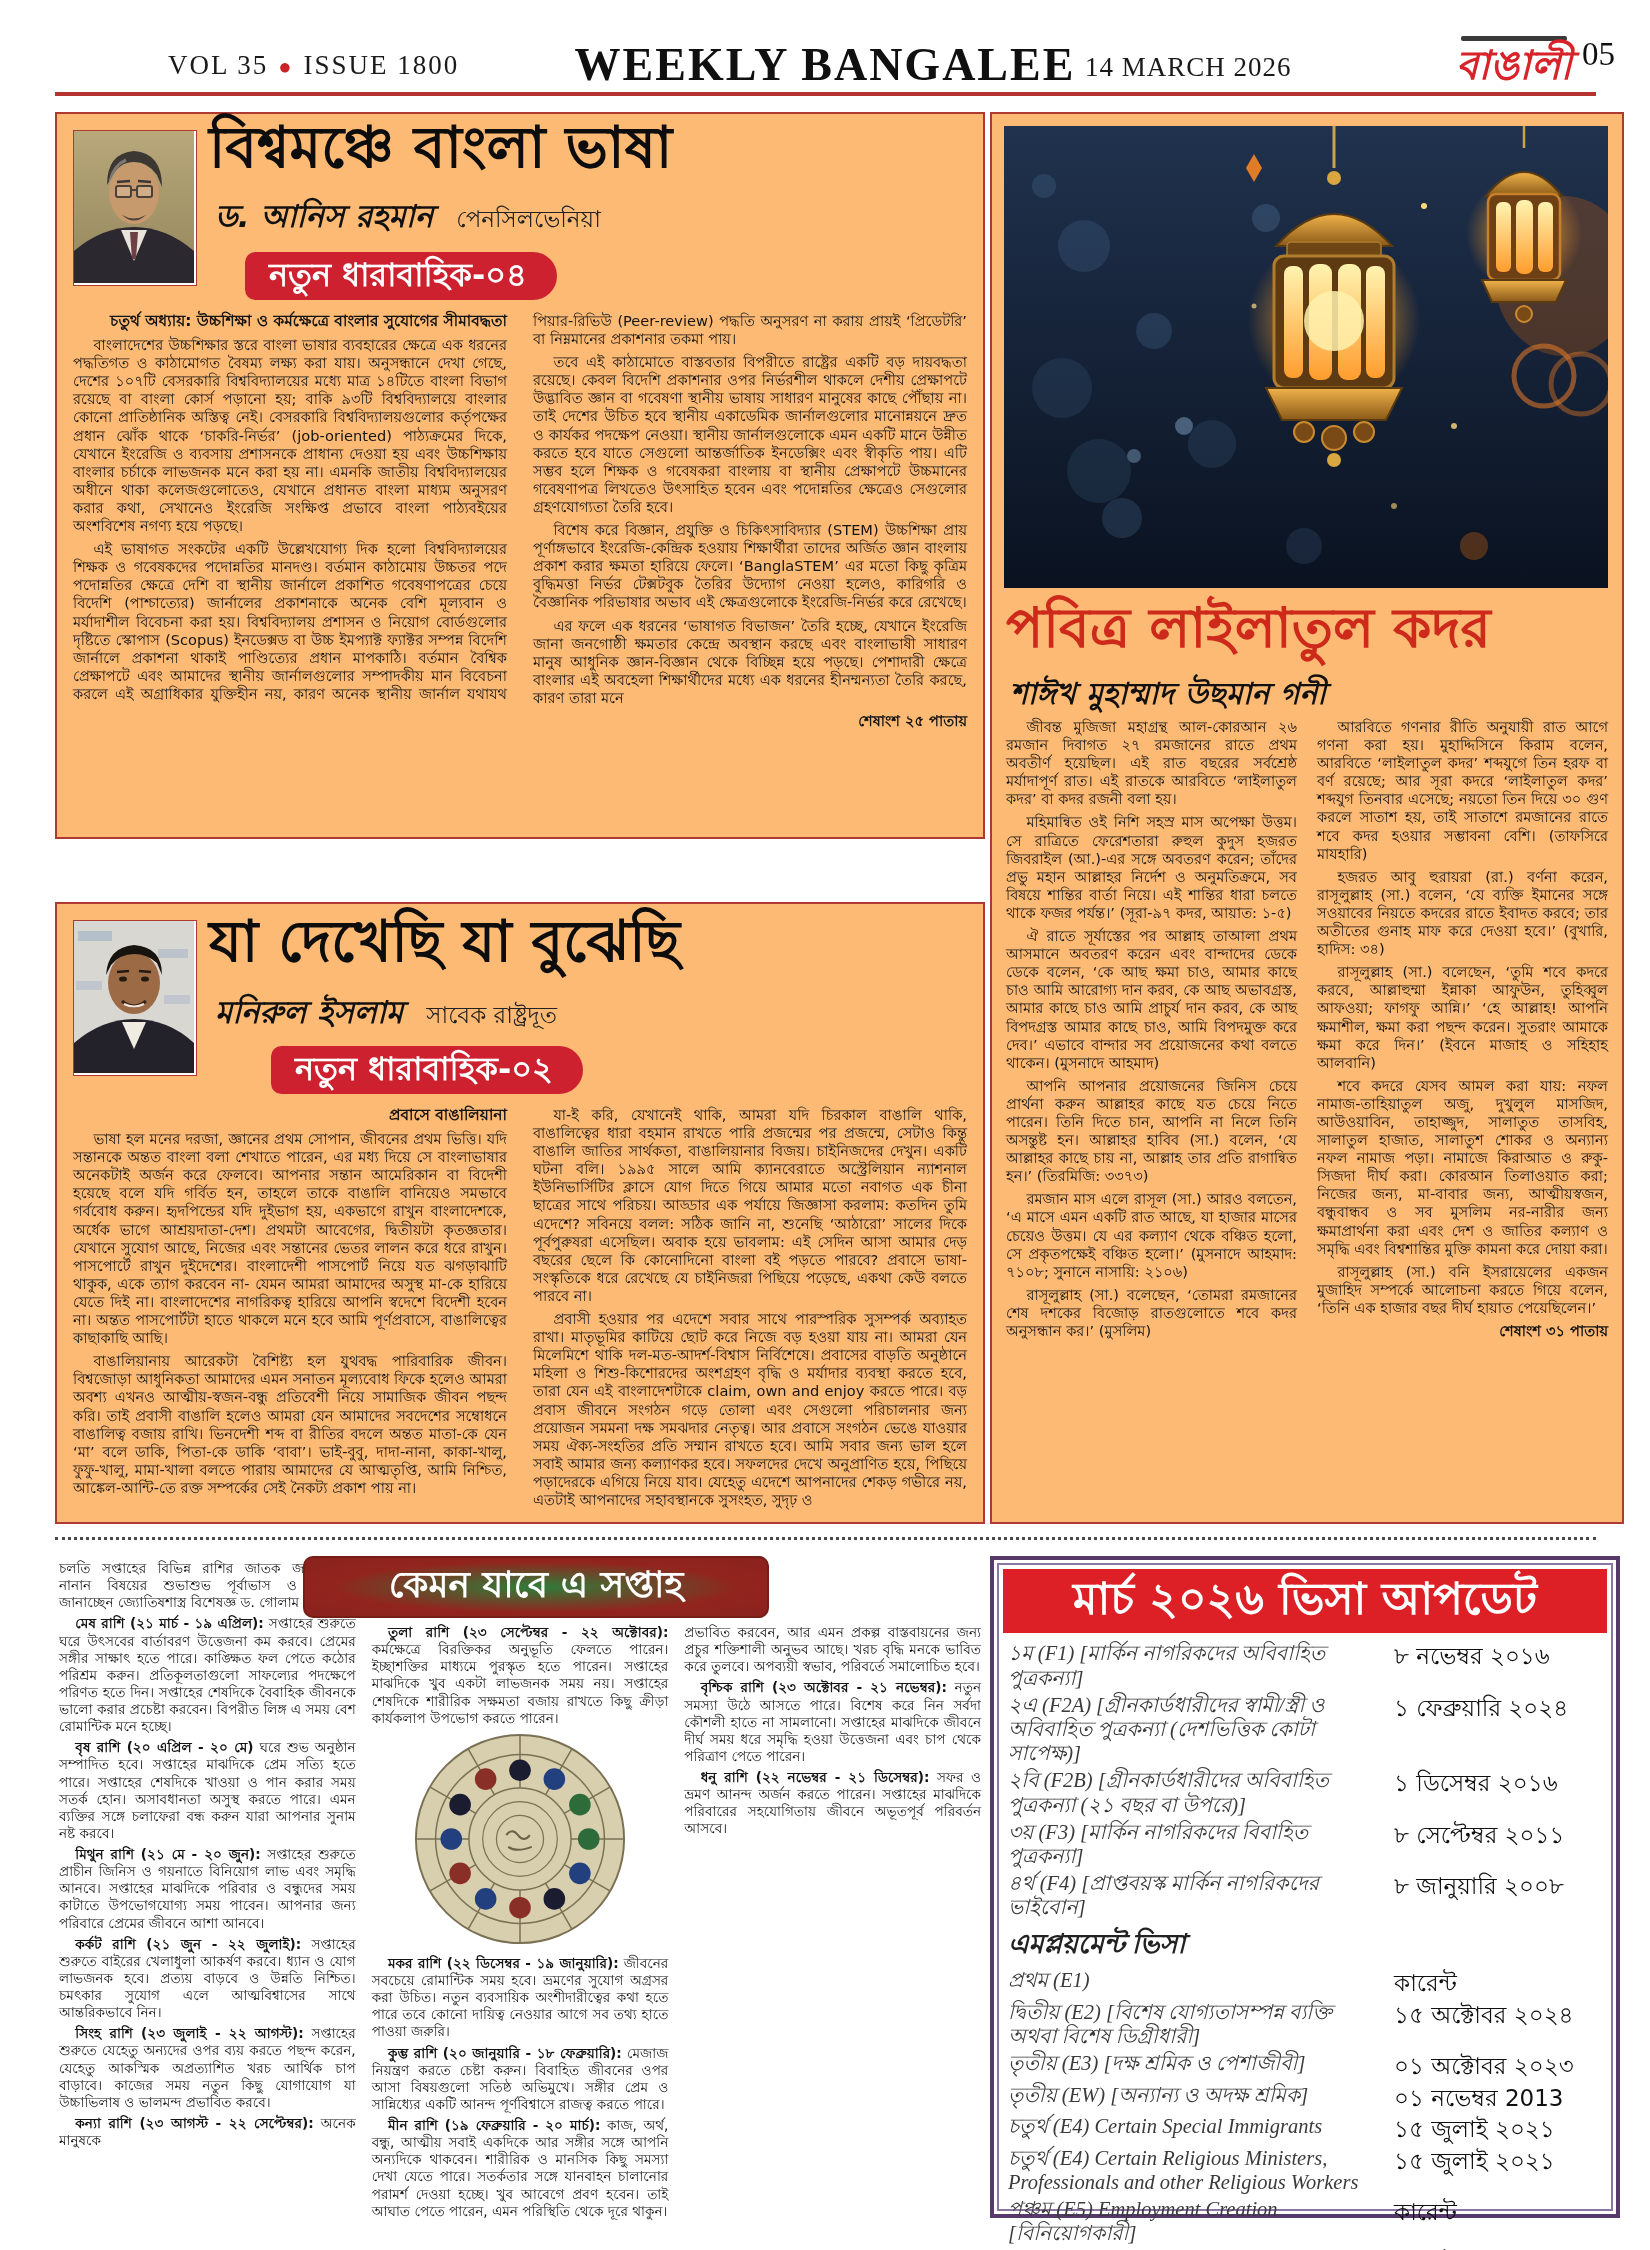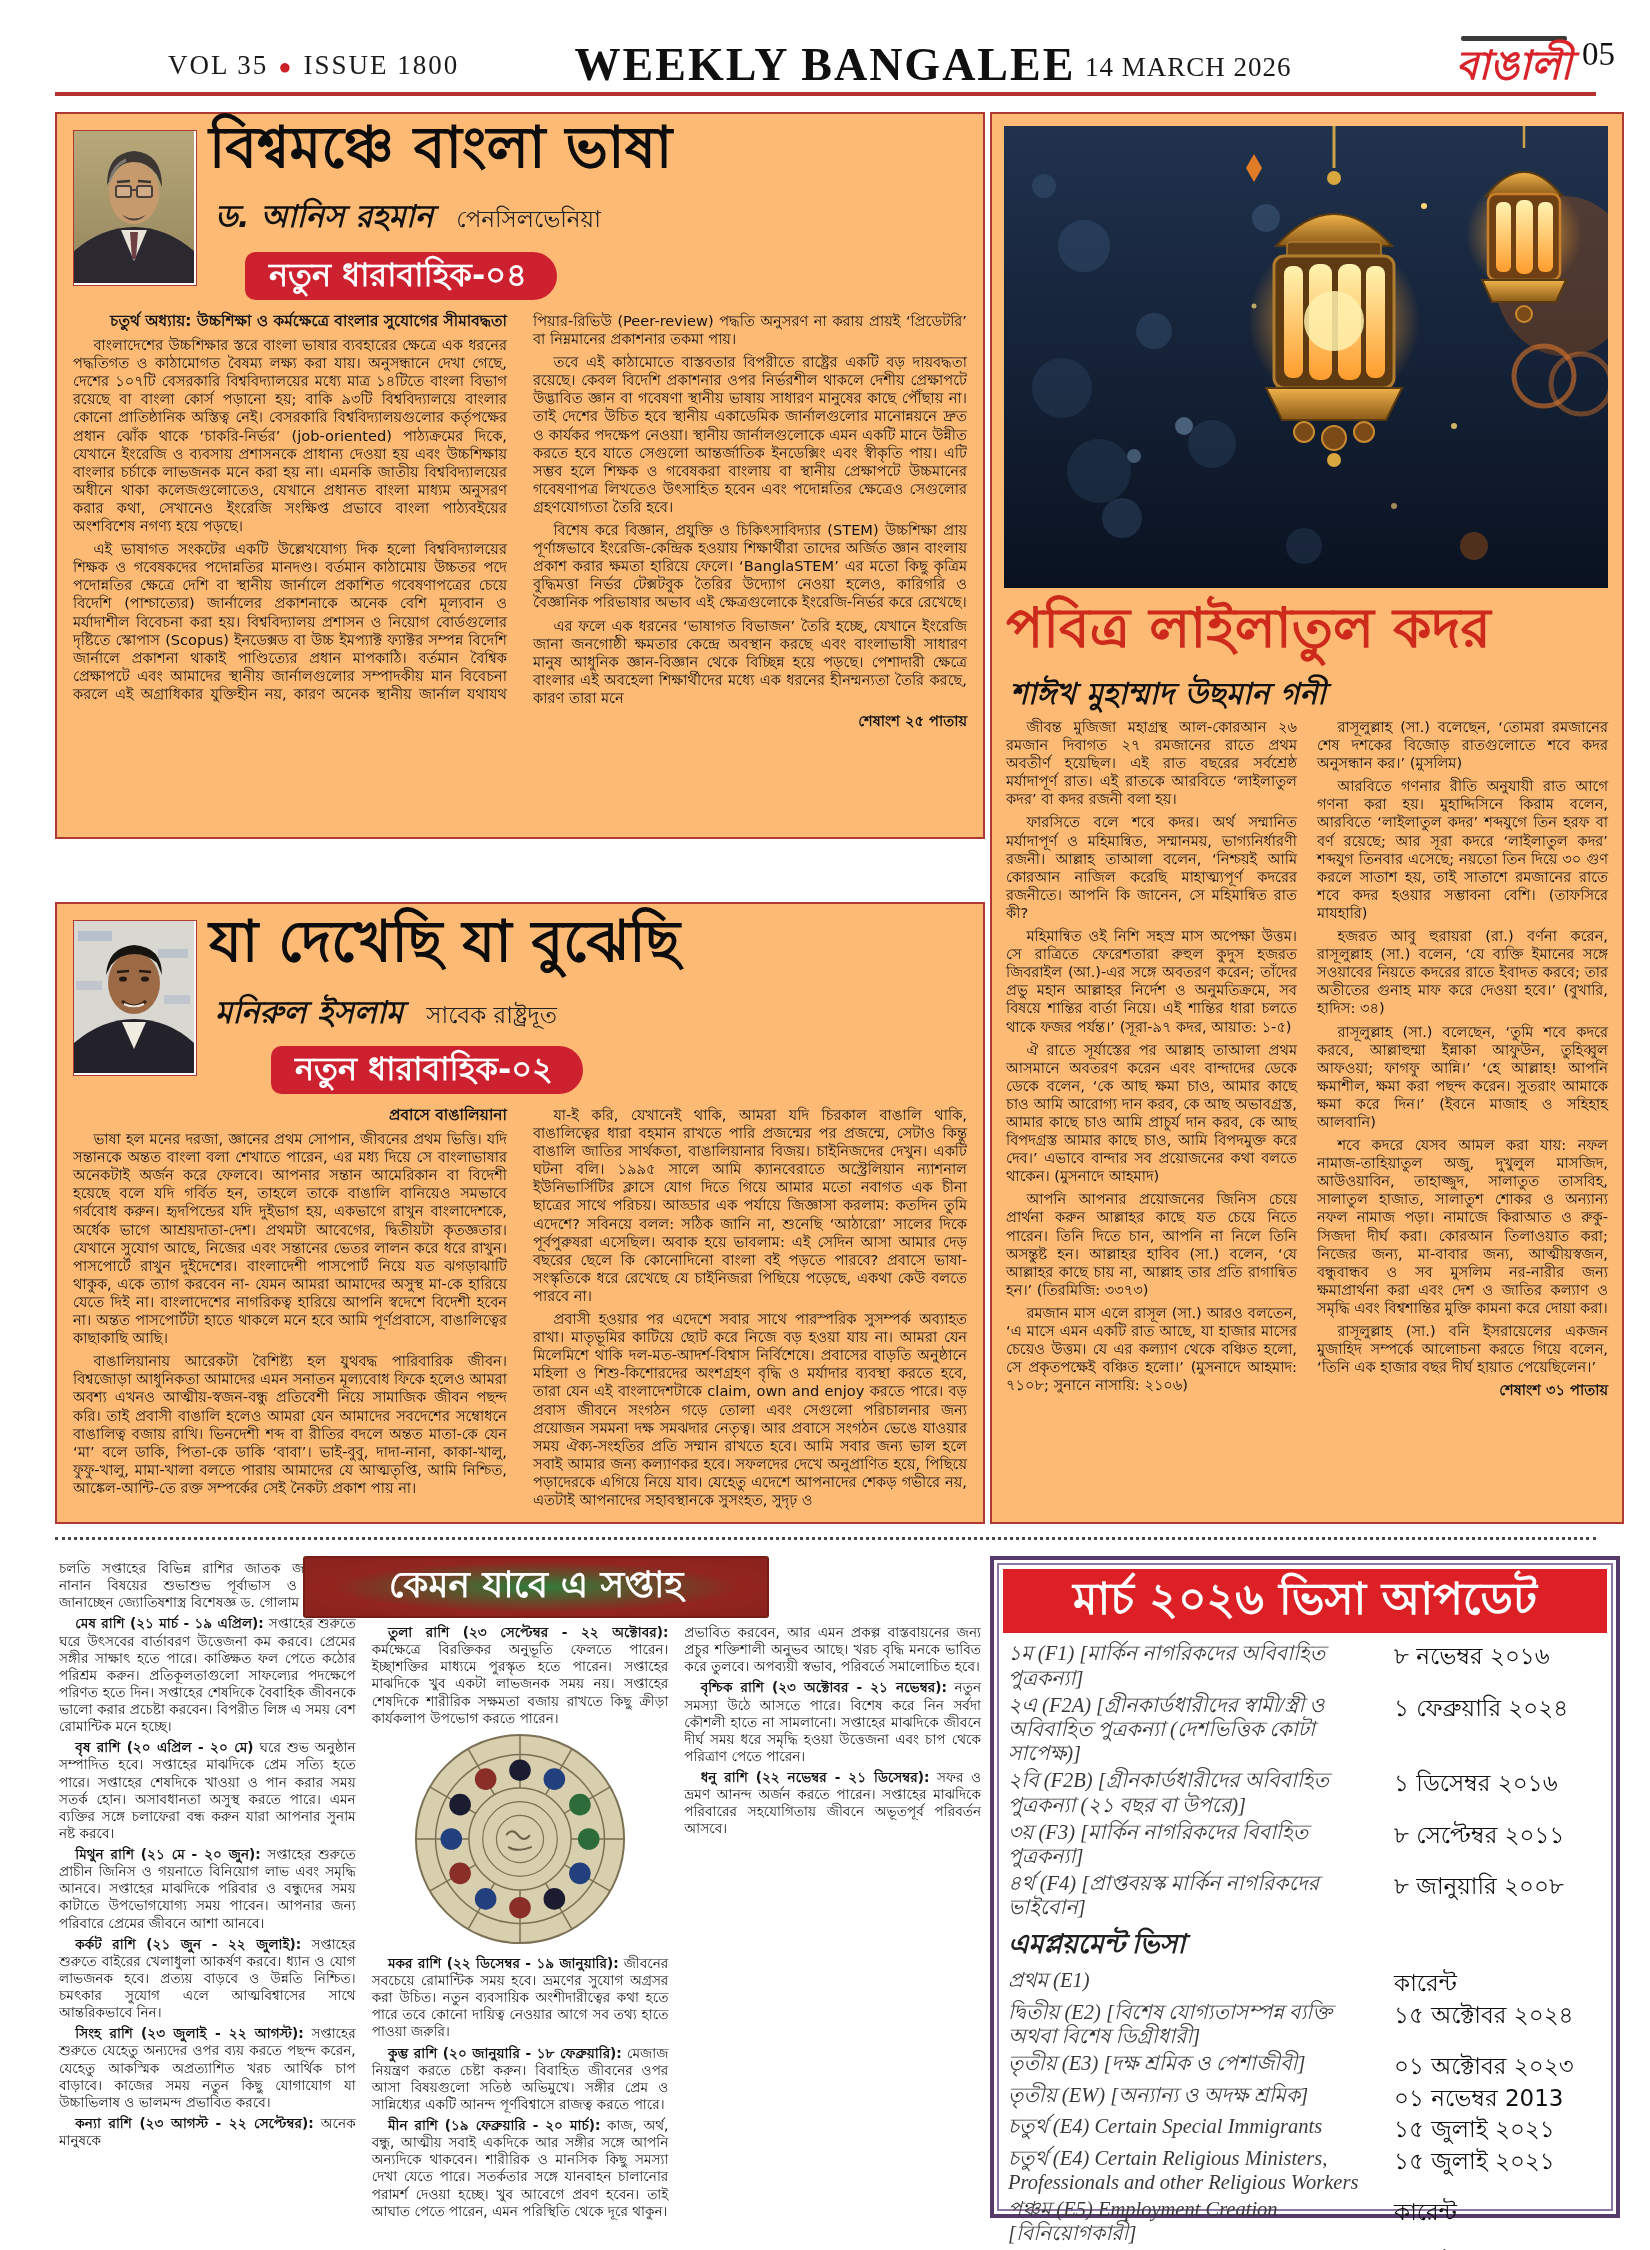--- a/index.html
+++ b/index.html
@@ -32,21 +32,21 @@
   .body-cols p.lead{font-weight:800;text-align:right;text-indent:0;font-size:15.4px;}
   .body-cols p.cont{font-weight:800;text-align:right;text-indent:0;}
 
   .a1-body{column-count:2;}
   .a3-head{color:#ce2a1c;}
   .a3-body{column-count:2;}
 
   .dotted-sep{left:55px;top:1537px;width:1541px;border-top:3px dotted #4a4a4a;}
 
   
-  .h-banner{left:248px;top:0;width:462px;height:58px;border-radius:3px;border:2px solid #761d17;
+  .h-banner{left:248px;top:0;width:462px;height:58px;border-radius:10px;border:2px solid #761d17;
             background:radial-gradient(ellipse at center,#2f7d3a 0%,#92241e 62%,#8a221d 100%);
             color:#fff;font-weight:800;font-size:36px;display:flex;align-items:center;justify-content:center;z-index:3;}
   .h-cols{left:4px;top:4px;width:922px;display:flex;gap:16px;}
   .h-col{width:297px;font-size:13.6px;line-height:1.26;text-align:justify;color:#141414;}
   .h-col p{margin:0 0 4px 0;text-indent:1.2em;}
   .h-col p.noind{text-indent:0;}
   .h-col .pad-top{padding-top:64px;}
   .wheel-wrap{text-align:center;margin:4px 0;}
 
   
@@ -226,21 +226,20 @@
         <circle cx="450" cy="300" r="3" fill="#ffd978" opacity="0.8"></circle>
         <circle cx="250" cy="180" r="2.5" fill="#ffd978" opacity="0.7"></circle>
         <circle cx="390" cy="380" r="3" fill="#ffd978" opacity="0.6"></circle>
         <circle cx="470" cy="420" r="14" fill="#b35a14" opacity="0.4"></circle>
       </svg>
     </div>
     <div class="abs" style="left:18px;top:556px;font-size:30px;font-weight:800;font-style:italic;">শাঈখ মুহাম্মাদ উছমান গনী</div>
     <div class="abs headline a3-head" style="left:14px;top:484px;width:600px;font-size:55px;">পবিত্র লাইলাতুল কদর</div>
     <div class="abs body-cols a3-body" style="left:14px;top:604px;width:602px;height:792px;column-gap:20px;">
       <p>জীবন্ত মুজিজা মহাগ্রন্থ আল-কোরআন ২৬ রমজান দিবাগত ২৭ রমজানের রাতে প্রথম অবতীর্ণ হয়েছিল। এই রাত বছরের সর্বশ্রেষ্ঠ মর্যাদাপূর্ণ রাত। এই রাতকে আরবিতে ‘লাইলাতুল কদর’ বা কদর রজনী বলা হয়।</p>
-      <p>ফারসিতে বলে শবে কদর। অর্থ সম্মানিত মর্যাদাপূর্ণ ও মহিমান্বিত, সম্মানময়, ভাগ্যনির্ধারণী রজনী। আল্লাহ তাআলা বলেন, ‘নিশ্চয়ই আমি কোরআন নাজিল করেছি মাহাত্ম্যপূর্ণ কদরের রজনীতে। আপনি কি জানেন, সে মহিমান্বিত রাত কী?</p>
       <p>মহিমান্বিত ওই নিশি সহস্র মাস অপেক্ষা উত্তম। সে রাত্রিতে ফেরেশতারা রুহুল কুদুস হজরত জিবরাইল (আ.)-এর সঙ্গে অবতরণ করেন; তাঁদের প্রভু মহান আল্লাহর নির্দেশ ও অনুমতিক্রমে, সব বিষয়ে শান্তির বার্তা নিয়ে। এই শান্তির ধারা চলতে থাকে ফজর পর্যন্ত।’ (সূরা-৯৭ কদর, আয়াত: ১-৫)</p>
       <p>ঐ রাতে সূর্যাস্তের পর আল্লাহ তাআলা প্রথম আসমানে অবতরণ করেন এবং বান্দাদের ডেকে ডেকে বলেন, ‘কে আছ ক্ষমা চাও, আমার কাছে চাও আমি আরোগ্য দান করব, কে আছ অভাবগ্রস্ত, আমার কাছে চাও আমি প্রাচুর্য দান করব, কে আছ বিপদগ্রস্ত আমার কাছে চাও, আমি বিপদমুক্ত করে দেব।’ এভাবে বান্দার সব প্রয়োজনের কথা বলতে থাকেন। (মুসনাদে আহমাদ)</p>
       <p>আপনি আপনার প্রয়োজনের জিনিস চেয়ে প্রার্থনা করুন আল্লাহর কাছে যত চেয়ে নিতে পারেন। তিনি দিতে চান, আপনি না নিলে তিনি অসন্তুষ্ট হন। আল্লাহর হাবিব (সা.) বলেন, ‘যে আল্লাহর কাছে চায় না, আল্লাহ তার প্রতি রাগান্বিত হন।’ (তিরমিজি: ৩৩৭৩)</p>
       <p>রমজান মাস এলে রাসূল (সা.) আরও বলতেন, ‘এ মাসে এমন একটি রাত আছে, যা হাজার মাসের চেয়েও উত্তম। যে এর কল্যাণ থেকে বঞ্চিত হলো, সে প্রকৃতপক্ষেই বঞ্চিত হলো।’ (মুসনাদে আহমাদ: ৭১০৮; সুনানে নাসায়ি: ২১০৬)</p>
       <p>রাসূলুল্লাহ (সা.) বলেছেন, ‘তোমরা রমজানের শেষ দশকের বিজোড় রাতগুলোতে শবে কদর অনুসন্ধান কর।’ (মুসলিম)</p>
       <p>আরবিতে গণনার রীতি অনুযায়ী রাত আগে গণনা করা হয়। মুহাদ্দিসিনে কিরাম বলেন, আরবিতে ‘লাইলাতুল কদর’ শব্দযুগে তিন হরফ বা বর্ণ রয়েছে; আর সূরা কদরে ‘লাইলাতুল কদর’ শব্দযুগ তিনবার এসেছে; নয়তো তিন দিয়ে ৩০ গুণ করলে সাতাশ হয়, তাই সাতাশে রমজানের রাতে শবে কদর হওয়ার সম্ভাবনা বেশি। (তাফসিরে মাযহারি)</p>
       <p>হজরত আবু হুরায়রা (রা.) বর্ণনা করেন, রাসূলুল্লাহ (সা.) বলেন, ‘যে ব্যক্তি ইমানের সঙ্গে সওয়াবের নিয়তে কদরের রাতে ইবাদত করবে; তার অতীতের গুনাহ মাফ করে দেওয়া হবে।’ (বুখারি, হাদিস: ৩৪)</p>
       <p>রাসূলুল্লাহ (সা.) বলেছেন, ‘তুমি শবে কদরে করবে, আল্লাহুম্মা ইন্নাকা আফুউন, তুহিব্বুল আফওয়া; ফাগফু আন্নি।’ ‘হে আল্লাহ! আপনি ক্ষমাশীল, ক্ষমা করা পছন্দ করেন। সুতরাং আমাকে ক্ষমা করে দিন।’ (ইবনে মাজাহ ও সহিহাহ আলবানি)</p>
       <p>শবে কদরে যেসব আমল করা যায়: নফল নামাজ-তাহিয়াতুল অজু, দুখুলুল মাসজিদ, আউওয়াবিন, তাহাজ্জুদ, সালাতুত তাসবিহ, সালাতুল হাজাত, সালাতুশ শোকর ও অন্যান্য নফল নামাজ পড়া। নামাজে কিরাআত ও রুকু-সিজদা দীর্ঘ করা। কোরআন তিলাওয়াত করা; নিজের জন্য, মা-বাবার জন্য, আত্মীয়স্বজন, বন্ধুবান্ধব ও সব মুসলিম নর-নারীর জন্য ক্ষমাপ্রার্থনা করা এবং দেশ ও জাতির কল্যাণ ও সমৃদ্ধি এবং বিশ্বশান্তির মুক্তি কামনা করে দোয়া করা।</p>
       <p>রাসূলুল্লাহ (সা.) বনি ইসরায়েলের একজন মুজাহিদ সম্পর্কে আলোচনা করতে গিয়ে বলেন, ‘তিনি এক হাজার বছর দীর্ঘ হায়াত পেয়েছিলেন।’</p>

